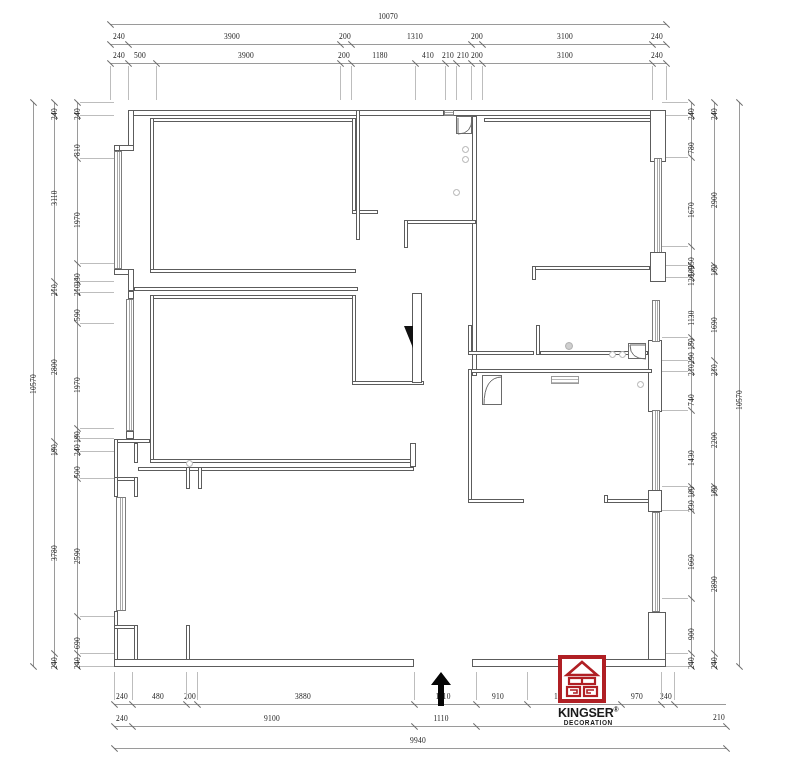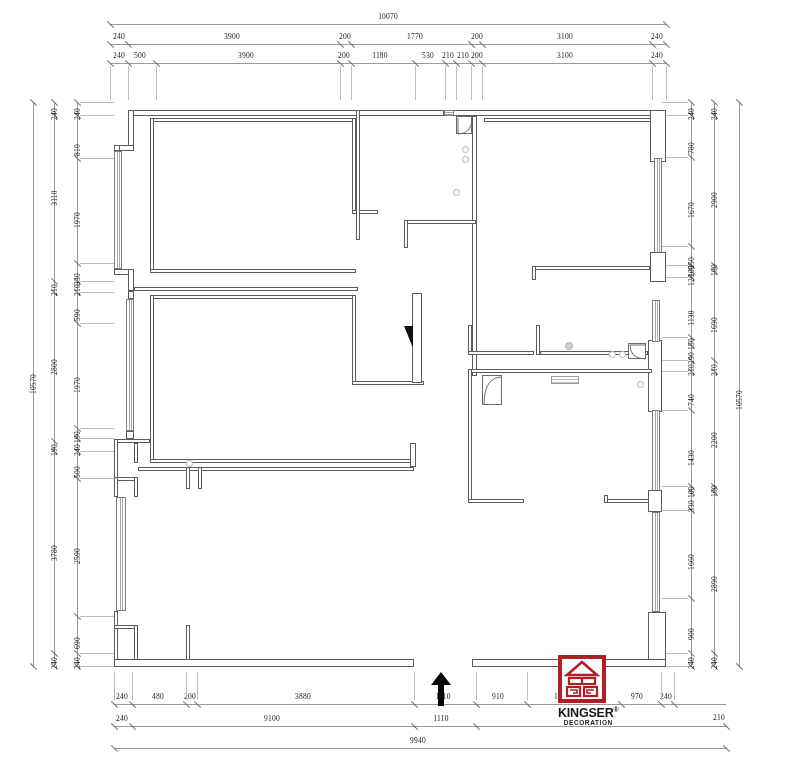--- a/index.html
+++ b/index.html
@@ -104,21 +104,21 @@
   <div class="tick" style="left:124px;top:44px;"></div>
   <div class="tick" style="left:336px;top:44px;"></div>
   <div class="tick" style="left:347px;top:44px;"></div>
   <div class="tick" style="left:467px;top:44px;"></div>
   <div class="tick" style="left:478px;top:44px;"></div>
   <div class="tick" style="left:648px;top:44px;"></div>
   <div class="tick" style="left:662px;top:44px;"></div>
   <div class="dtxt h" style="left:119px;top:33px;">240</div>
   <div class="dtxt h" style="left:232px;top:33px;">3900</div>
   <div class="dtxt h" style="left:345px;top:33px;">200</div>
-  <div class="dtxt h" style="left:415px;top:33px;">1770</div>
+  <div class="dtxt h" style="left:415px;top:33px;">1310</div>
   <div class="dtxt h" style="left:477px;top:33px;">200</div>
   <div class="dtxt h" style="left:565px;top:33px;">3100</div>
   <div class="dtxt h" style="left:657px;top:33px;">240</div>
 
   <div class="dimline h" style="left:110px;top:63px;width:556px;"></div>
   <div class="tick" style="left:106px;top:63px;"></div>
   <div class="tick" style="left:124px;top:63px;"></div>
   <div class="tick" style="left:152px;top:63px;"></div>
   <div class="tick" style="left:336px;top:63px;"></div>
   <div class="tick" style="left:347px;top:63px;"></div>
@@ -127,21 +127,21 @@
   <div class="tick" style="left:452px;top:63px;"></div>
   <div class="tick" style="left:467px;top:63px;"></div>
   <div class="tick" style="left:478px;top:63px;"></div>
   <div class="tick" style="left:648px;top:63px;"></div>
   <div class="tick" style="left:662px;top:63px;"></div>
   <div class="dtxt h" style="left:119px;top:52px;">240</div>
   <div class="dtxt h" style="left:140px;top:52px;">500</div>
   <div class="dtxt h" style="left:246px;top:52px;">3900</div>
   <div class="dtxt h" style="left:344px;top:52px;">200</div>
   <div class="dtxt h" style="left:380px;top:52px;">1180</div>
-  <div class="dtxt h" style="left:428px;top:52px;">530</div>
+  <div class="dtxt h" style="left:428px;top:52px;">410</div>
   <div class="dtxt h" style="left:448px;top:52px;">210</div>
   <div class="dtxt h" style="left:463px;top:52px;">210</div>
   <div class="dtxt h" style="left:477px;top:52px;">200</div>
   <div class="dtxt h" style="left:565px;top:52px;">3100</div>
   <div class="dtxt h" style="left:657px;top:52px;">240</div>
 
   <div class="ext v" style="left:110px;top:66px;height:34px;"></div>
   <div class="ext v" style="left:128px;top:66px;height:34px;"></div>
   <div class="ext v" style="left:156px;top:66px;height:34px;"></div>
   <div class="ext v" style="left:340px;top:66px;height:34px;"></div>

